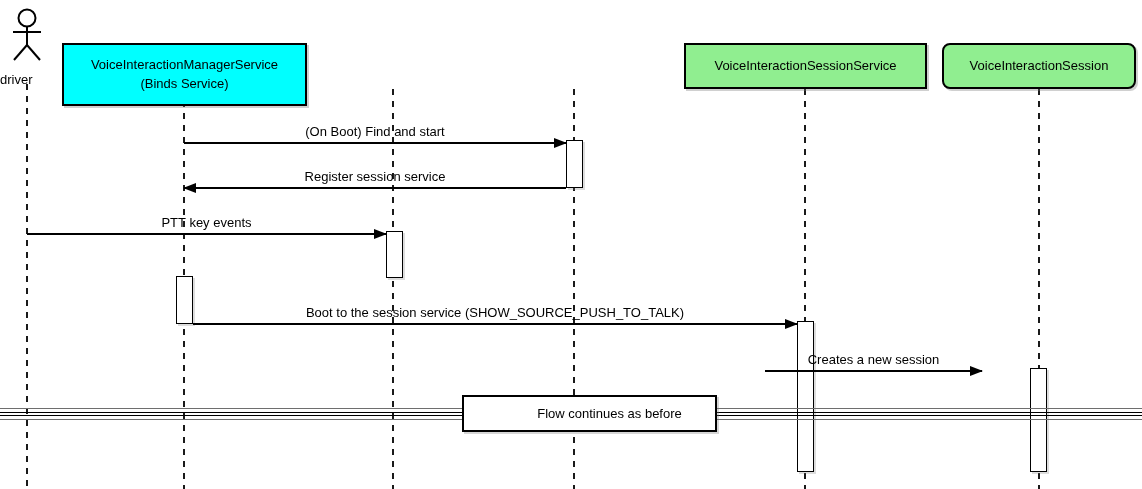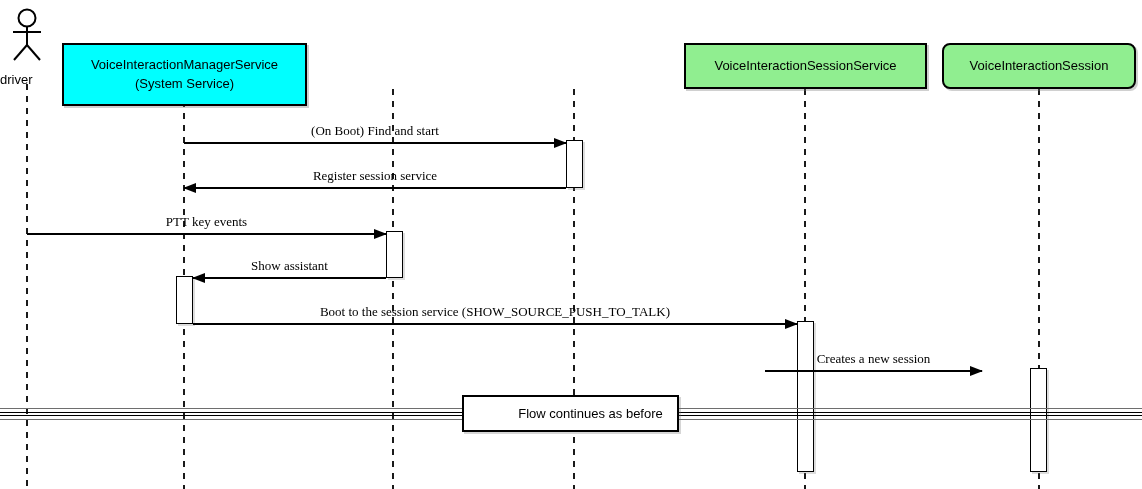--- a/index.html
+++ b/index.html
@@ -40,21 +40,21 @@
   
   .activation {
     position: absolute;
     background: #fff;
     border: 1.5px solid #000;
     box-sizing: border-box;
     z-index: 2;
     box-shadow: 2px 2px 0 rgba(120,120,120,.25);
   }
   
-  .msg { position: absolute; height: 22px; z-index: 3; font-family: Liberation Serif, serif; }
+  .msg { position: absolute; height: 22px; z-index: 3; }
   .msg .line { position: absolute; left: 0; right: 0; bottom: 0; height: 2px; background: #000; }
   .msg .label {
     position: absolute; left: 0; right: 0; bottom: 5px;
     text-align: center; white-space: nowrap;
   }
   .arrow-r {
     position: absolute; right: -1px; bottom: -4px; width: 0; height: 0;
     border-top: 5px solid transparent; border-bottom: 5px solid transparent;
     border-left: 13px solid #000;
   }
@@ -92,21 +92,21 @@
 
   <div class="lifeline" style="left:26px;  top:84px; height:405px;"></div>
   <div class="lifeline" style="left:183px; top:89px; height:400px;"></div>
   <div class="lifeline" style="left:392px; top:89px; height:400px;"></div>
   <div class="lifeline" style="left:573px; top:89px; height:400px;"></div>
   <div class="lifeline" style="left:804px; top:89px; height:400px;"></div>
   <div class="lifeline" style="left:1038px; top:89px; height:400px;"></div>
 
   <div class="participant" style="left: 62px; top: 27px; width: 245px; height: 63px; background: rgb(0, 255, 255); margin-top: 16px;">
     <span>VoiceInteractionManagerService</span>
-    <span>(System Service)</span>
+    <span>(Binds Service)</span>
   </div>
   <div class="participant" style="left: 684px; top: 43px; width: 243px; height: 46px; background: rgb(144, 238, 144);">
     <span>VoiceInteractionSessionService</span>
   </div>
   <div class="participant" style="left: 942px; top: 43px; width: 194px; height: 46px; background: rgb(144, 238, 144); border-radius: 8px;">
     <span>VoiceInteractionSession</span>
   </div>
 
   <div class="activation" style="left:566px; top:140px; width:17px; height:48px;"></div>
   <div class="activation" style="left:386px; top:231px; width:17px; height:47px;"></div>
@@ -122,37 +122,32 @@
   <div class="msg" style="left:184px; top:167px; width:382px;">
     <div class="label">Register session service</div>
     <div class="line"></div>
     <div class="arrow-l"></div>
   </div>
   <div class="msg" style="left:27px; top:213px; width:359px;">
     <div class="label">PTT key events</div>
     <div class="line"></div>
     <div class="arrow-r"></div>
   </div>
-  <div class="msg" style="left:193px; top:257px; width:193px;">
-    <div class="label">Show assistant</div>
-    <div class="line"></div>
-    <div class="arrow-l"></div>
-  </div>
   <div class="msg" style="left:193px; top:303px; width:604px;">
     <div class="label">Boot to the session service (SHOW_SOURCE_PUSH_TO_TALK)</div>
     <div class="line"></div>
     <div class="arrow-r"></div>
   </div>
   <div class="msg" style="left:765px; top:350px; width:217px;">
     <div class="label">Creates a new session</div>
     <div class="line"></div>
     <div class="arrow-r"></div>
   </div>
 
   <div class="divider-line" style="top:408px;  background:#6e6e6e;"></div>
   <div class="divider-line" style="top:411.5px; background:#000;"></div>
   <div class="divider-line" style="top:415px;  background:#000;"></div>
   <div class="divider-line" style="top:418.5px; background:#6e6e6e;"></div>
-  <div class="divider-box" style="left:462px; top:395px; width:217px; height:37px;padding-left:40px;">
+  <div class="divider-box" style="left:462px; top:395px; width:255px; height:37px;padding-left:40px;">
     <span>Flow continues as before</span>
   </div>
 
 </div>
 
 </body></html>

